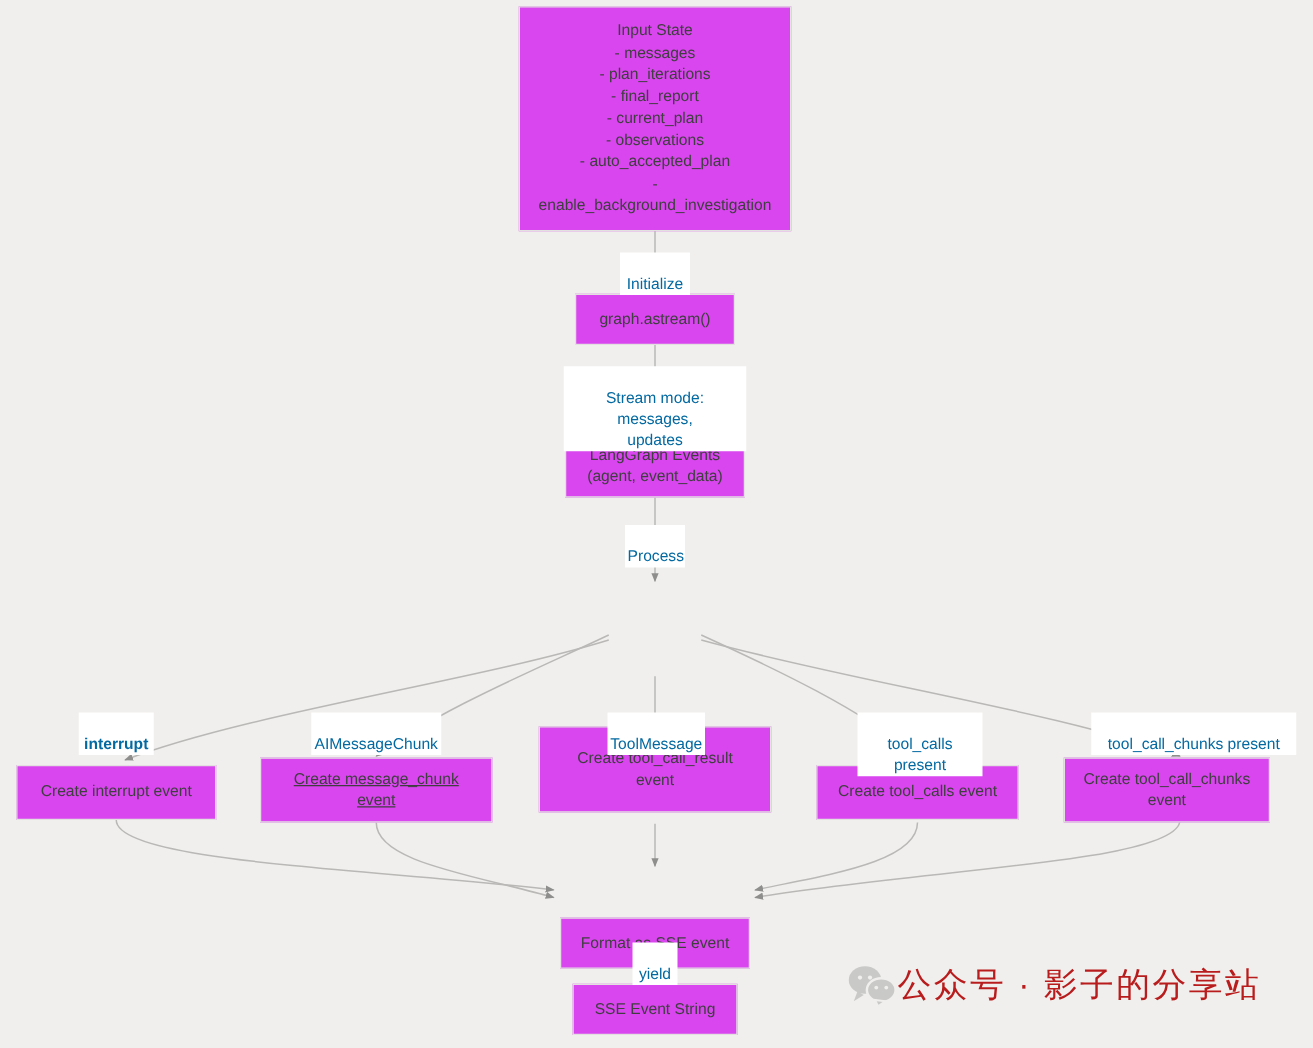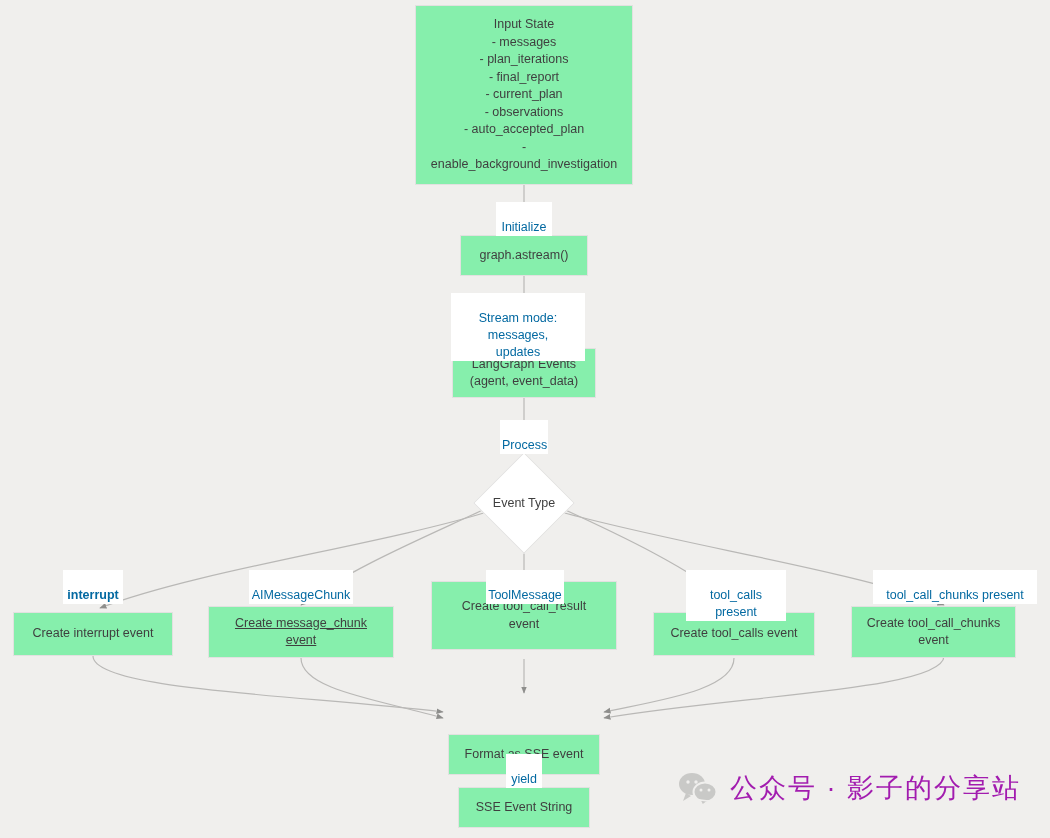--- a/index.html
+++ b/index.html
@@ -23,21 +23,21 @@
   }
   svg.edges {
     position: absolute;
     left: 0; top: 0;
     width: 1050px;
     height: 838px;
     pointer-events: none;
   }
   .node {
     position: absolute;
-    background: #86efac;
+    background: #d946ef;
     border: 1px solid #e2e1e0;
     box-sizing: border-box;
     display: flex;
     align-items: center;
     justify-content: center;
     text-align: center;
     font-size: 12.5px;
     line-height: 17.5px;
     color: #3f3f3f;
     padding: 4px 8px;
@@ -78,22 +78,21 @@
     text-align: center;
     padding: 0 2px;
     box-sizing: border-box;
     white-space: pre-line;
   }
   .edge-label.bold { font-weight: bold; }
   .watermark {
     position: absolute;
     display: flex;
     align-items: center;
-    gap: 12px;
-    color: #a21caf;
+    color: #b91c1c;
     font-size: 27px;
     letter-spacing: 2px;
     user-select: none;
   }
   .watermark svg { display: block; }
 </style>
 </head>
 <body>
 
 <div id="canvas">
@@ -142,24 +141,20 @@
 
   <div class="node" style="left:460px; top:235px; width:128px; height:41px;">
     <span>graph.astream()</span>
   </div>
 
   <div class="node" style="left:452px; top:348px; width:144px; height:50px;">
     <span>LangGraph Events
 (agent, event_data)</span>
   </div>
 
-  <div class="diamond-wrap" style="left:473px; top:452px; width:102px; height:102px;">
-    <div class="diamond-shape"></div>
-    <span class="diamond-label">Event Type</span>
-  </div>
 
   <div class="node" style="left:13px; top:612px; width:160px; height:44px;">
     <span>Create interrupt event</span>
   </div>
 
   <div class="node" style="left:208px; top:606px; width:186px; height:52px;text-decoration:underline;">
     <span>Create message_chunk
 event</span>
   </div>
 
@@ -182,21 +177,21 @@
   </div>
 
   <div class="node" style="left:458px; top:787px; width:132px; height:41px;">
     <span>SSE Event String</span>
   </div>
 
   <div class="edge-label" style="left:496px; top:202px; width:56px;">
     <span>Initialize</span>
   </div>
 
-  <div class="edge-label" style="left:451px; top:293px; width:134px;">
+  <div class="edge-label" style="left:451px; top:293px; width:146px;">
     <span>Stream mode: messages,
 updates</span>
   </div>
 
   <div class="edge-label" style="left:500px; top:420px; width:48px;">
     <span>Process</span>
   </div>
 
   <div class="edge-label bold" style="left:63px; top:570px; width:60px;">
     <span>interrupt</span>

